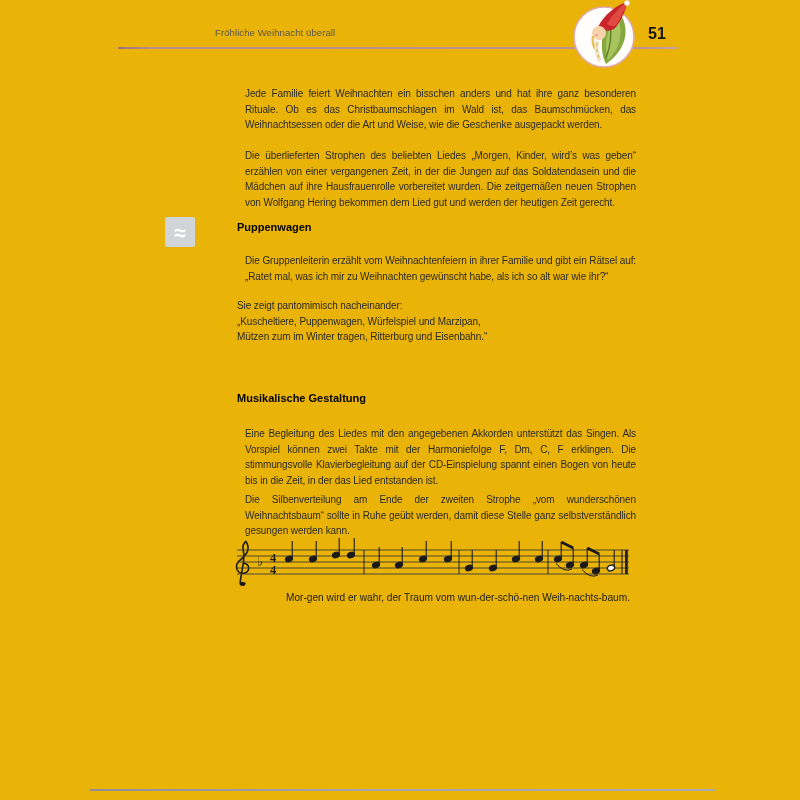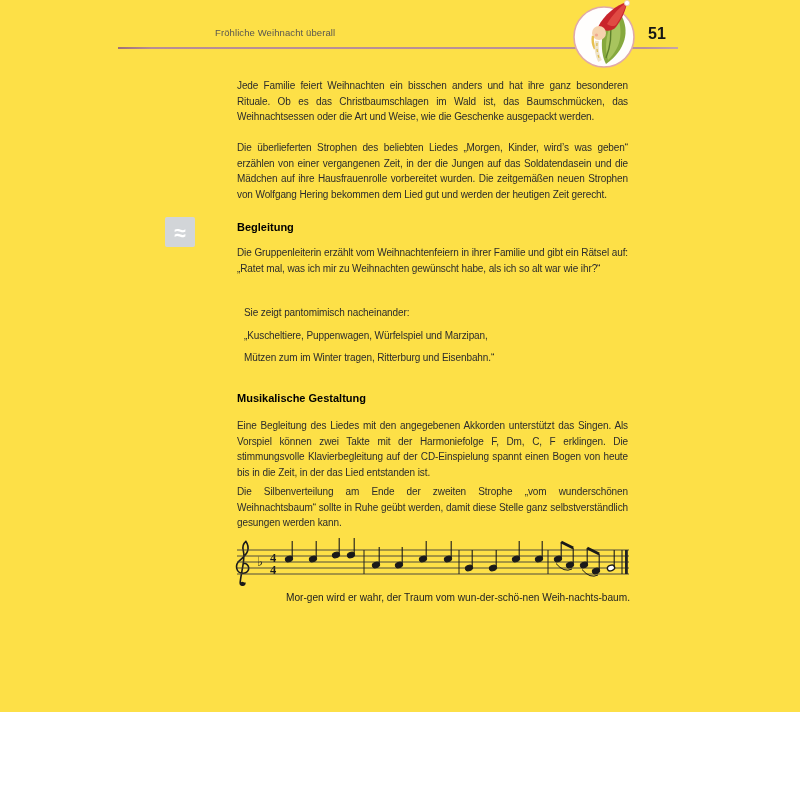--- a/index.html
+++ b/index.html
@@ -1,29 +1,29 @@
 <!DOCTYPE html>
 <html><head>
 <meta charset="utf-8">
 <style>
   html,body{margin:0;padding:0;background:#ffffff;}
-  .page{position:relative;width:800px;height:712px;background:#fde047;overflow:hidden;
+  .page{position:relative;width:800px;height:800px;background:#eab308;overflow:hidden;
         font-family:"Liberation Sans",sans-serif;color:#2b2b2b;}
   .abs{position:absolute;}
   .running-title{left:215px;top:27px;font-size:9.5px;color:#59564f;letter-spacing:.1px;}
   .page-number{left:648px;top:25px;font-size:16px;font-weight:bold;color:#161616;}
   .header-rule{left:118px;top:47px;width:560px;height:2px;
                background:linear-gradient(to right,#9e6f77,#b88d95 6%,#bb9299 94%,#c7a4aa);}
   .footer-rule{left:90px;top:789px;width:625px;height:2px;
                background:linear-gradient(to right,#8f8f8f,#a6a6a6 45%,#ababab);}
   .badge{left:566px;top:0px;width:78px;height:74px;}
   .col{left:237px;width:391px;}
-  p.body{margin:0;font-size:10px;line-height:15.5px;letter-spacing:-0.1px;
+  p.body{margin:8px;font-size:10px;line-height:15.5px;letter-spacing:-0.1px;
          text-align:justify;color:#2b2b2b;}
-  p.lines{margin:7px;font-size:10px;line-height:15.5px;letter-spacing:-0.1px;color:#2b2b2b;}
+  p.lines{margin:0;font-size:10px;line-height:15.5px;letter-spacing:-0.1px;color:#2b2b2b;}
   h2.head{margin:0;font-size:11px;line-height:13px;font-weight:bold;color:#000;}
   .margin-icon{left:165px;top:217px;width:30px;height:30px;background:#d2d5d8;border-radius:2px;
                display:flex;align-items:center;justify-content:center;
                color:#ffffff;font-size:21px;font-weight:bold;line-height:1;}
   .score{left:232px;top:538px;width:400px;height:70px;}
 </style>
 </head>
 <body>
 
 <div class="page">
@@ -44,21 +44,21 @@
     <circle cx="30.5" cy="35" r="1.6" fill="#f0a98e"></circle>
     <path d="M27,36 C26,41 27,45 29,49" fill="none" stroke="#e7c050" stroke-width="2.4"></path>
     <path d="M31,41 C30,48 31,55 34,61" fill="none" stroke="#efe3c8" stroke-width="4"></path>
     <path d="M31,43 C30.5,49 31.5,55 34,60" fill="none" stroke="#dcb946" stroke-width="1.2" stroke-dasharray="3 3"></path>
   </svg>
 
   <p class="abs col body" style="top:78px">Jede Familie feiert Weihnachten ein bisschen anders und hat ihre ganz besonderen Rituale. Ob es das Christbaumschlagen im Wald ist, das Baumschmücken, das Weihnachtsessen oder die Art und Weise, wie die Geschenke ausgepackt werden.</p>
   <p class="abs col body" style="top:140px">Die überlieferten Strophen des beliebten Liedes „Morgen, Kinder, wird’s was geben“ erzählen von einer vergangenen Zeit, in der die Jungen auf das Soldatendasein und die Mädchen auf ihre Hausfrauenrolle vorbereitet wurden. Die zeitgemäßen neuen Strophen von Wolfgang Hering bekommen dem Lied gut und werden der heutigen Zeit gerecht.</p>
 
   <div class="abs margin-icon">≈</div>
-  <h2 class="abs col head" style="top:221px">Begleitung</h2>
+  <h2 class="abs col head" style="top:221px">Puppenwagen</h2>
   <p class="abs col body" style="top:245px">Die Gruppenleiterin erzählt vom Weihnachtenfeiern in ihrer Familie und gibt ein Rätsel auf: „Ratet mal, was ich mir zu Weihnachten gewünscht habe, als ich so alt war wie ihr?“</p>
 
   <div class="abs col" style="top:298px">
     <p class="lines">Sie zeigt pantomimisch nacheinander:</p>
     <p class="lines">„Kuscheltiere, Puppenwagen, Würfelspiel und Marzipan,</p>
     <p class="lines">Mützen zum im Winter tragen, Ritterburg und Eisenbahn.“</p>
   </div>
 
 
   <h2 class="abs col head" style="top:392px">Musikalische Gestaltung</h2>

